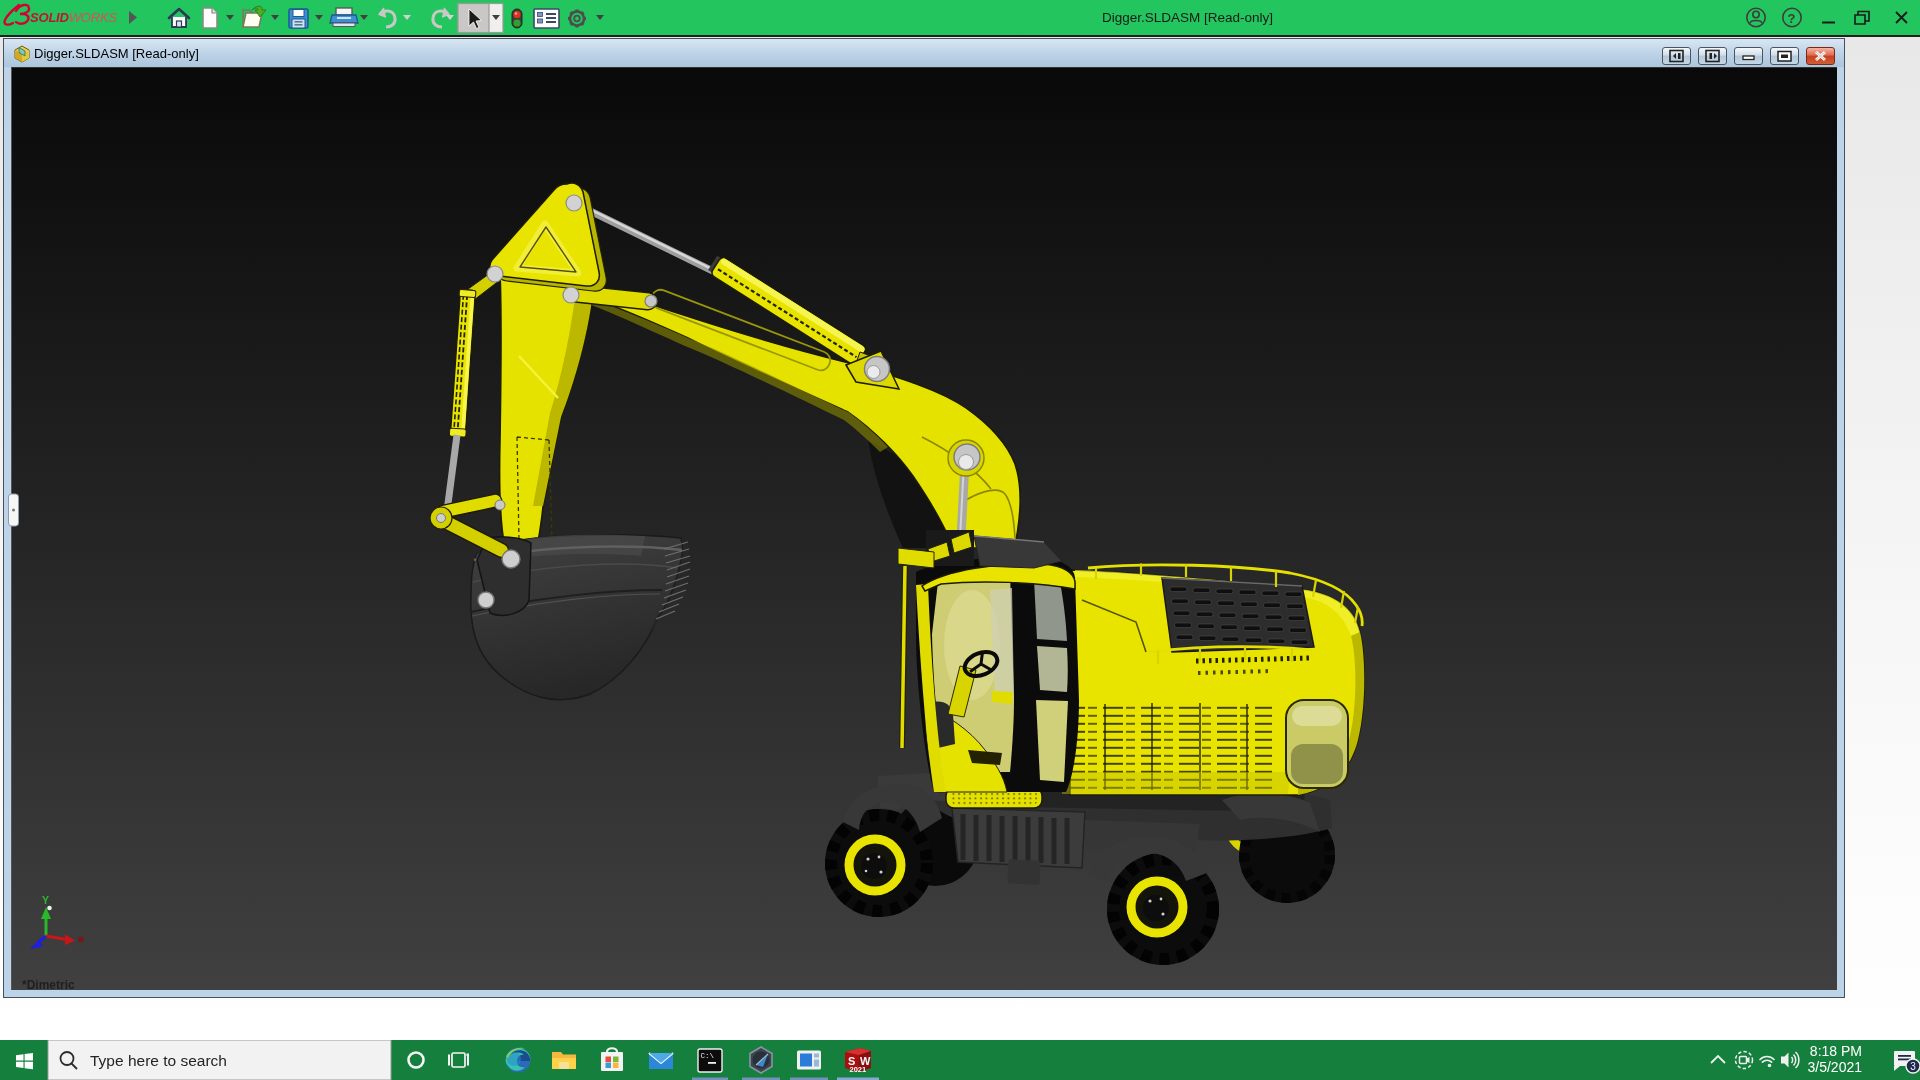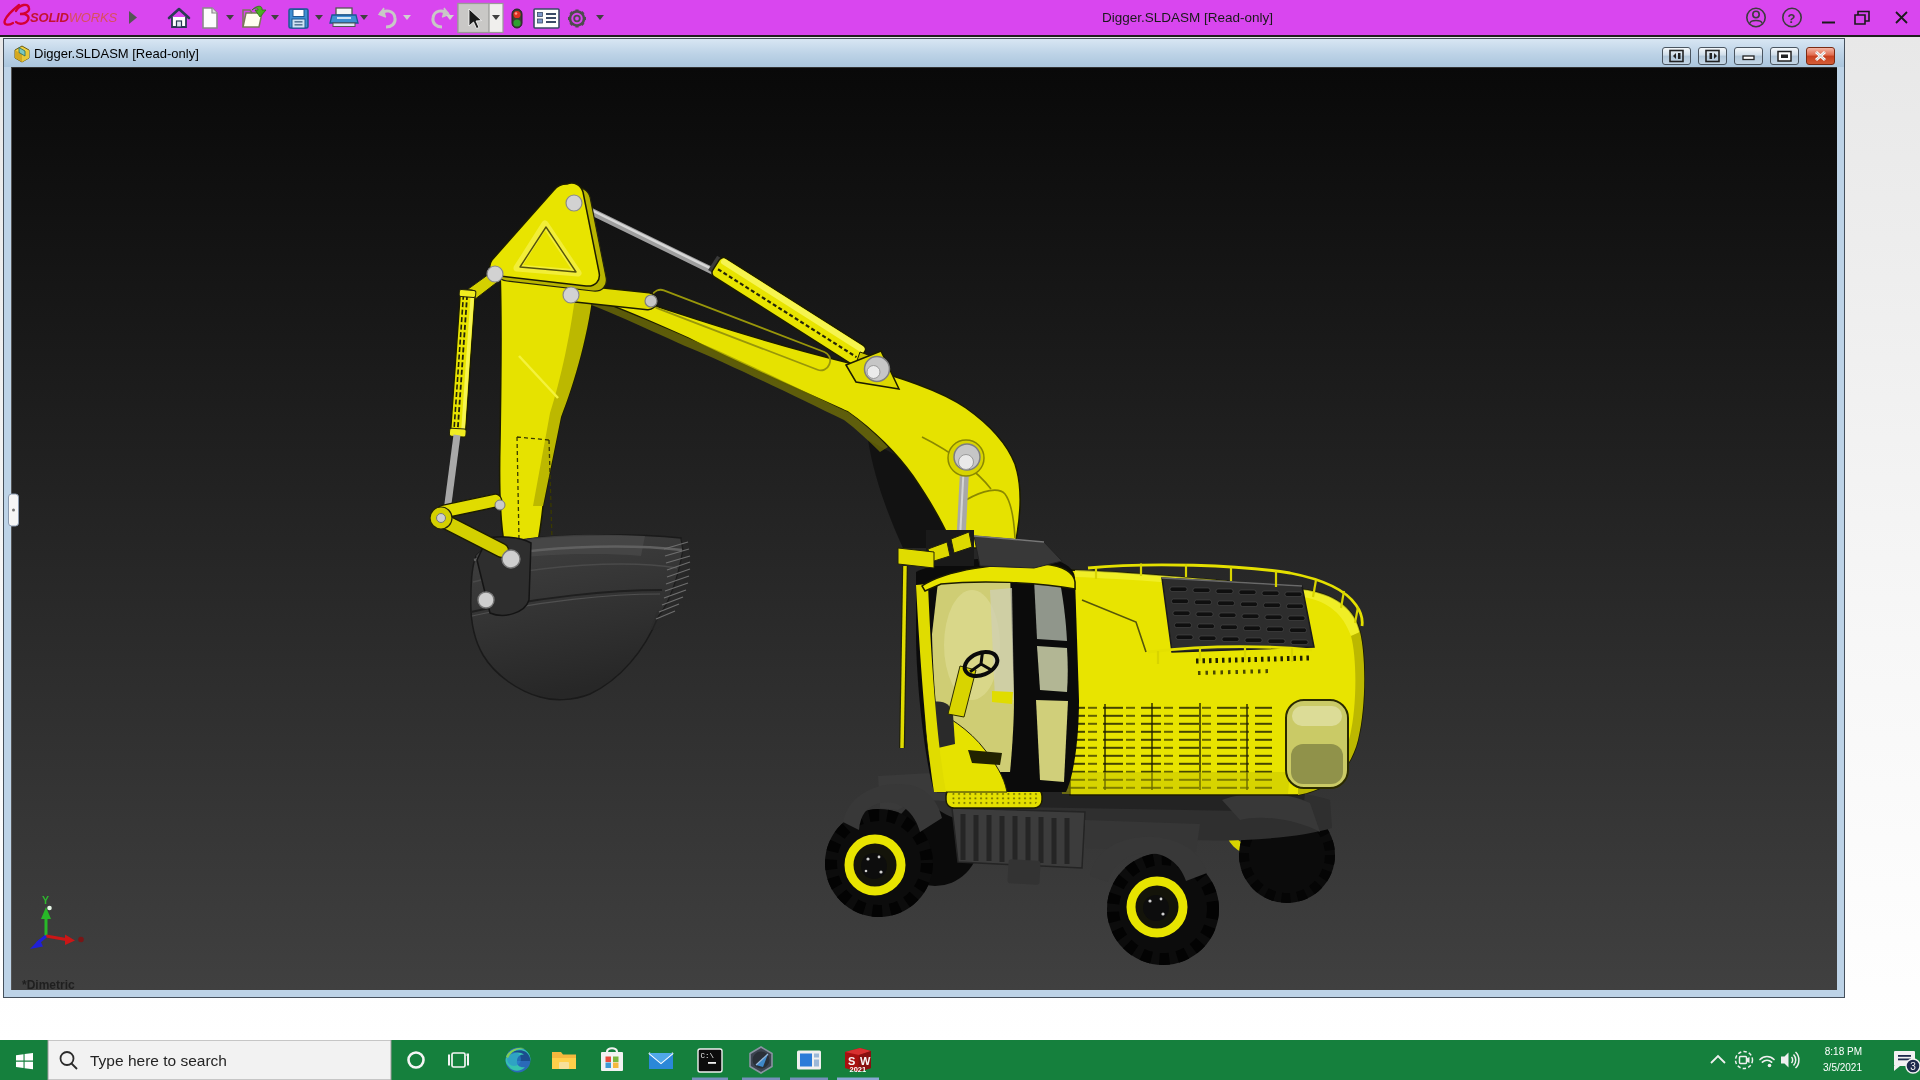--- a/index.html
+++ b/index.html
@@ -1,28 +1,28 @@
 <!DOCTYPE html>
 <html><head>
 <meta charset="utf-8">
 <style>
   * { margin:0; padding:0; box-sizing:border-box; }
   html,body { width:1920px; height:1080px; overflow:hidden; font-family:"Liberation Sans", sans-serif; background:#fff; }
-  #toolbar { position:absolute; left:0; top:0; width:1920px; height:35px; background:#d946ef; z-index:20; }
+  #toolbar { position:absolute; left:0; top:0; width:1920px; height:35px; background:#22c55e; z-index:20; }
   #tbline { position:absolute; left:0; top:35px; width:1920px; height:2px; background:#1f1f1f; z-index:20; }
   #appbg { position:absolute; left:0; top:37px; width:1920px; height:1003px; background:linear-gradient(#e8e8e8,#f7f7f7 60%,#ffffff); z-index:1; }
   #win { position:absolute; left:3px; top:38px; width:1842px; height:960px; background:#bdd3e7; border:1px solid #45505c; z-index:4; }
   #wtitle { position:absolute; left:0; top:0; width:100%; height:28px; background:linear-gradient(#d8e6f3,#bcd2e6 55%,#abc6dd); color:#0a0a14; font-size:13px; }
   #viewport { position:absolute; left:7px; top:28px; width:1826px; height:923px; background:linear-gradient(#090909,#404040); border-top:1px solid #333; border-left:1px solid #555; }
   #wbtns { position:absolute; right:9px; top:8px; height:18px; z-index:6; }
   .wb { display:inline-block; width:29px; height:18px; border:1px solid #4a5560; border-radius:3px; background:linear-gradient(#f4f8fb,#cfdde9 45%,#b3c8da 50%,#c4d6e5); margin-left:2.5px; position:relative; vertical-align:top; }
   .wb.red { background:linear-gradient(#f4b5a4,#e06b4e 45%,#c8401f 50%,#d45c36); border-color:#7a2a12; }
   #scene { position:absolute; left:0; top:0; width:1920px; height:1080px; z-index:5; pointer-events:none; }
   #taskbar { position:absolute; left:0; top:1040px; width:1920px; height:40px; background:#15803d; z-index:30; }
-  #clock { position:absolute; right:58px; top:4px; width:60px; text-align:right; color:#fff; font-size:10px; line-height:15.5px; }
+  #clock { position:absolute; right:58px; top:4px; width:60px; text-align:right; color:#fff; font-size:14px; line-height:15.5px; }
 </style>
 </head>
 <body>
 <div id="appbg"></div>
 <div id="toolbar">
 <svg width="1920" height="35" viewBox="0 0 1920 35">
 
   <g stroke="#d50032" fill="none" stroke-linecap="round">
     <path d="M 16,11 C 20,4 28,3 29,8 C 30,12 24,14 20,14 C 26,13.5 30,16 28,20 C 26,24 19,25 16,22" stroke-width="2.3"></path>
     <path d="M 13,23 C 8,26 3,25 5,20 C 7,15 14,9 19,5" stroke-width="2.3"></path>

